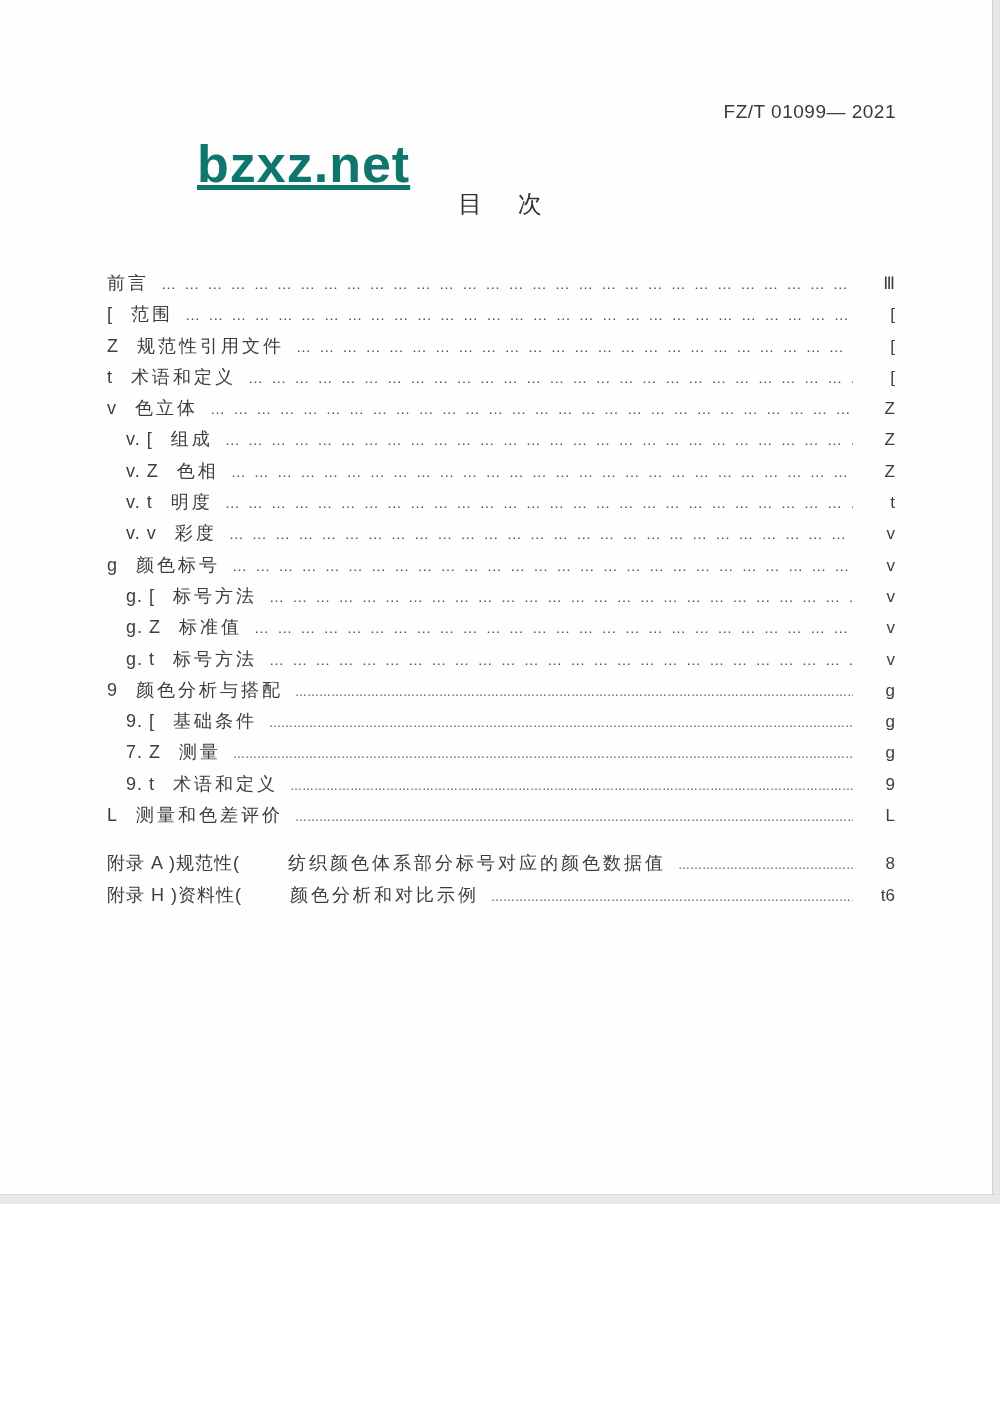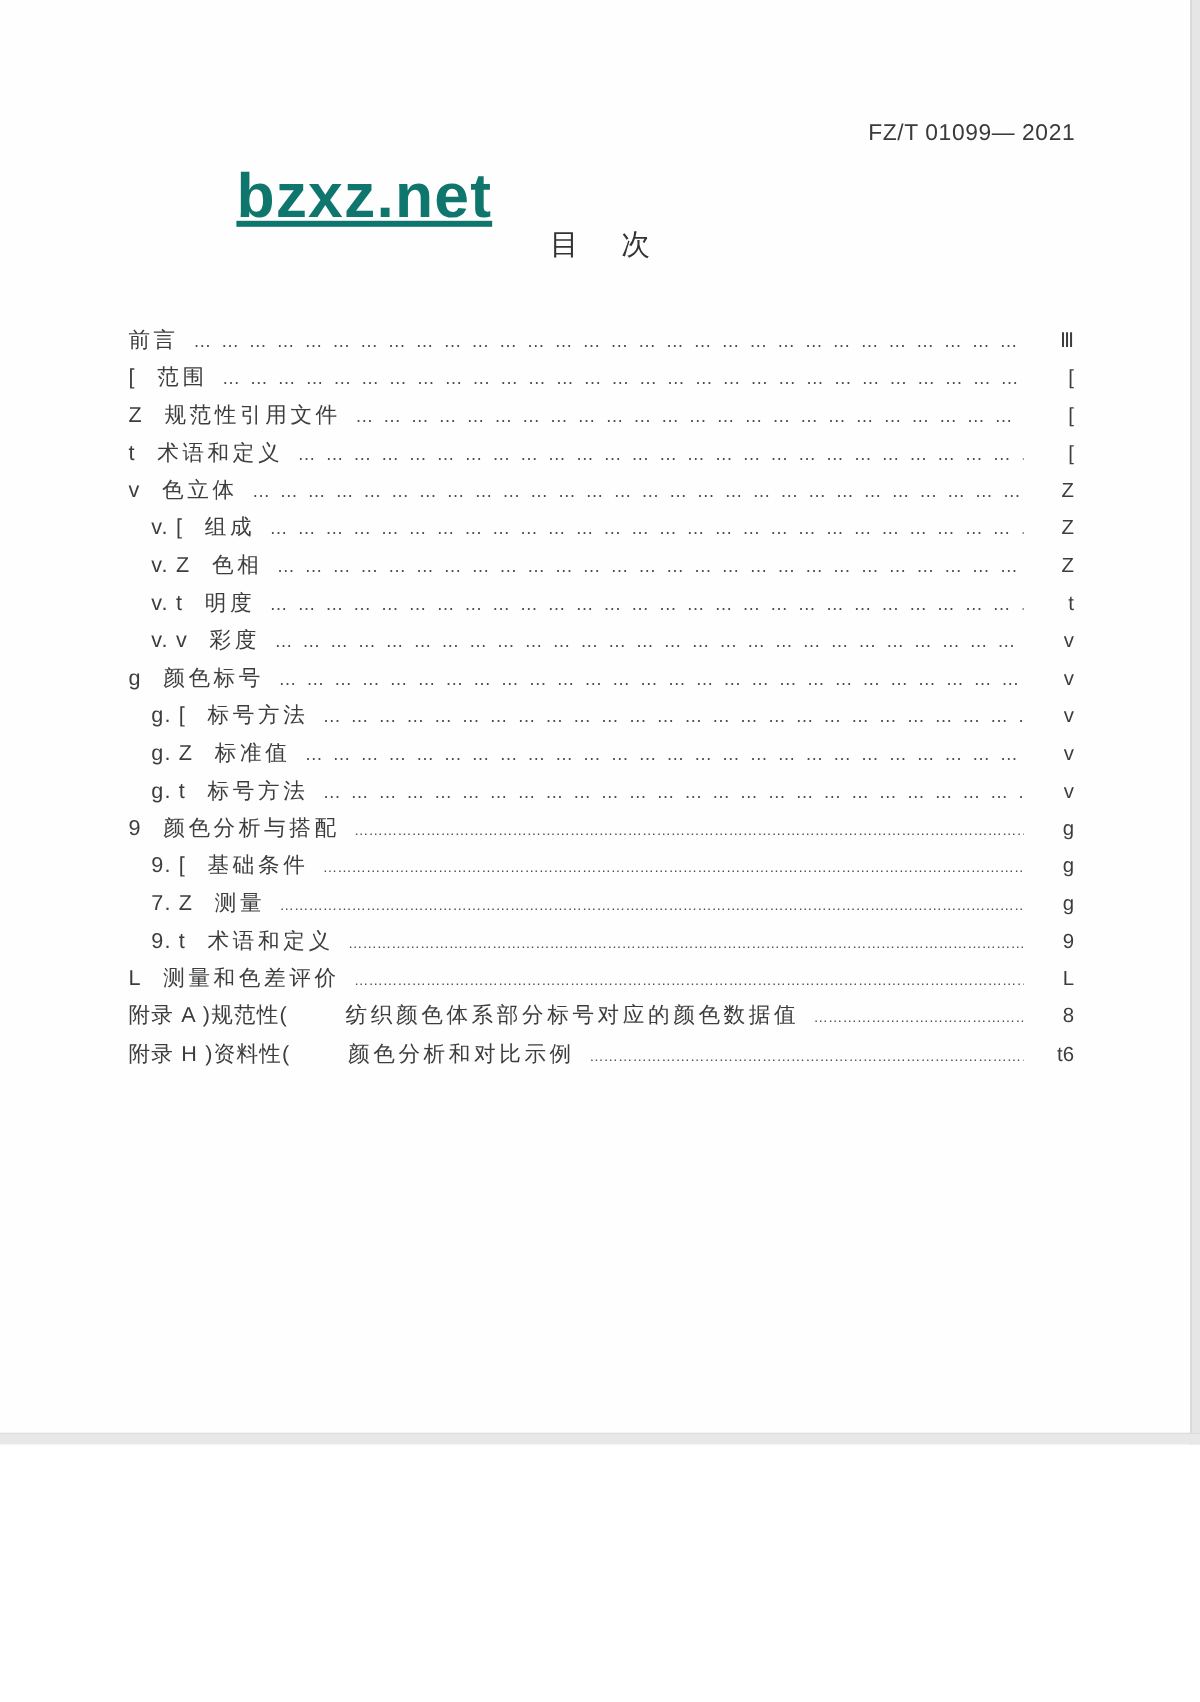--- a/index.html
+++ b/index.html
@@ -82,21 +82,21 @@
   .toc-row.l1 { padding-left: 19px; }
   .num {
     margin-right: 18px;
     white-space: pre;
     letter-spacing: 1px;
   }
   .ttl {
     white-space: pre;
     letter-spacing: 3px;
   }
-  .appendix .ttl { margin-left: 30px; }
+  .appendix .ttl { margin-left: 30px; margin-top: 17px; }
   .leader {
     flex: 1;
     overflow: hidden;
     white-space: nowrap;
     margin-left: 12px;
     margin-right: 8px;
     color: #4c4c4c;
   }
   .leader.ellipsis {
     font-size: 15px;

